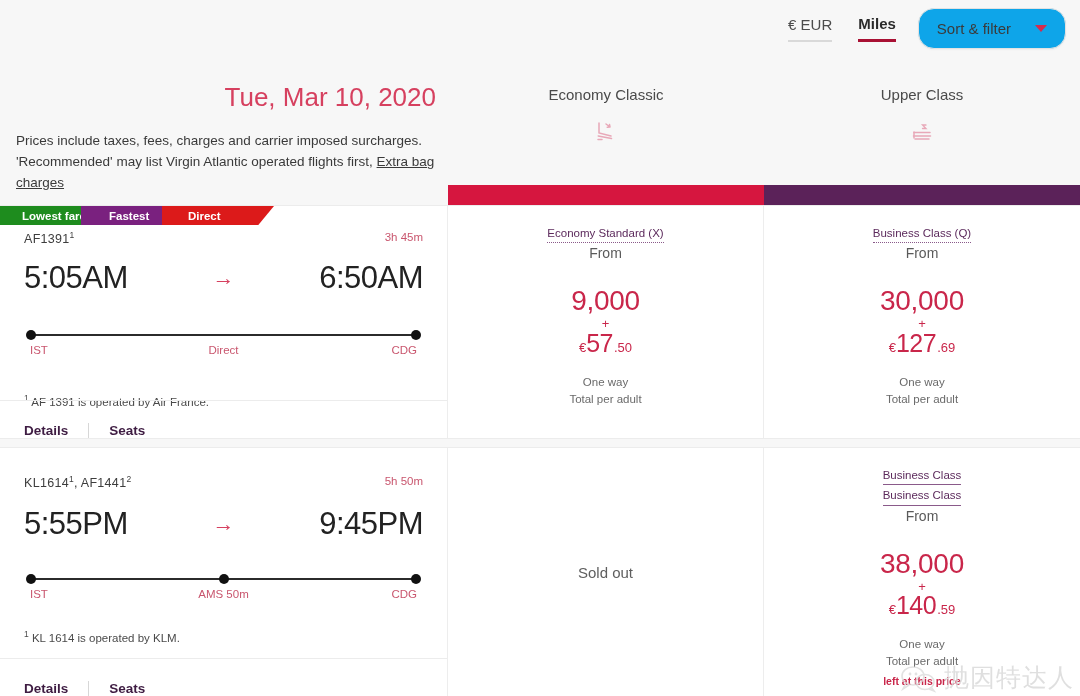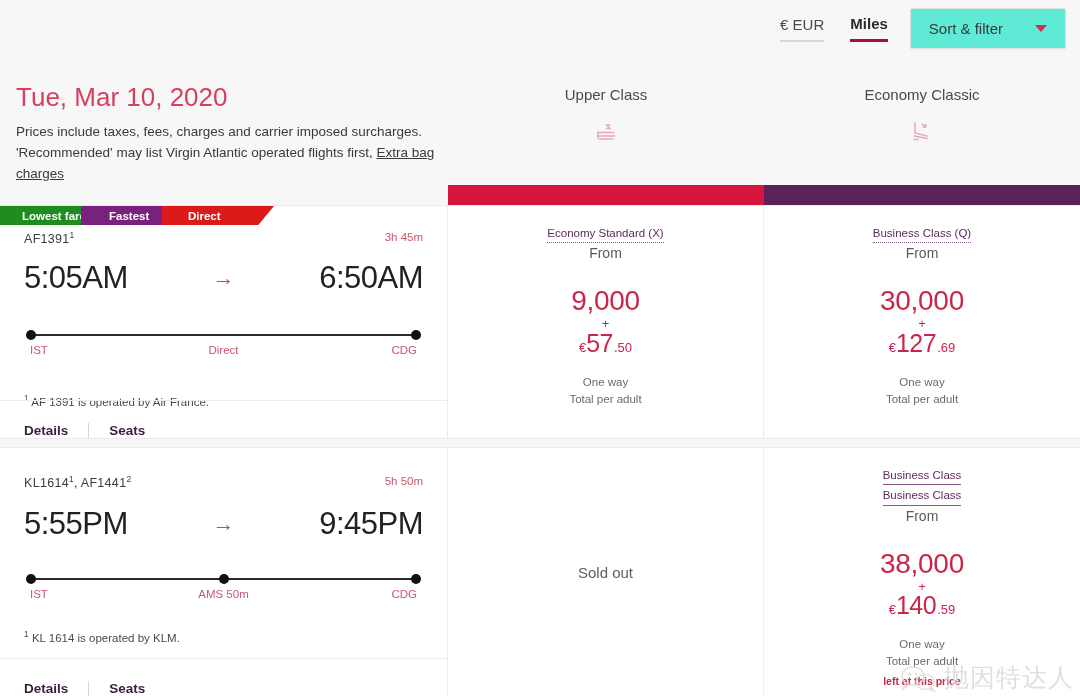--- a/index.html
+++ b/index.html
@@ -25,39 +25,39 @@
   }
   .cur-tabs { display: flex; align-items: flex-end; gap: 26px; }
   .cur-tab {
     font-size: 15px; color: #4b4b4b; padding-bottom: 7px;
     border-bottom: 2px solid #d9d9d9; cursor: pointer;
   }
   .cur-tab.active {
     color: #2b2b2b; font-weight: bold; border-bottom: 3px solid #a91134;
   }
   .sortfilter {
-    display: flex; align-items: center; gap: 32px;
-    background: #5eead4; border: 1px solid #e2e2e2; border-radius: 2px;
+    display: flex; align-items: center; gap: 24px;
+    background: #0ea5e9; border: 1px solid #e2e2e2; border-radius: 16px;
     padding: 11px 18px; font-size: 15px; color: #3b3b3b; cursor: pointer;
     box-shadow: 0 1px 2px rgba(0,0,0,.04);
   }
   .chev { width: 0; height: 0; border-left: 6px solid transparent;
           border-right: 6px solid transparent; border-top: 7px solid #d62b4e; }
 
   
   .colhead-row { position: absolute; left: 448px; top: 80px; width: 632px; height: 105px; display: flex; }
   .colhead { width: 316px; text-align: center; padding-top: 6px; }
   .colhead-label { font-size: 15px; color: #4a4a4a; }
   .colhead-icon { margin-top: 16px; display: flex; justify-content: center; }
 
   
   .notes {
     position: absolute; left: 16px; top: 82px; width: 420px;
   }
-  .date-line { font-size: 26px; color: #d6405f; font-weight: 300; margin-bottom: 9px; }
+  .date-line { font-size: 26px; color: #d6405f; font-weight: 300; margin-bottom: 18px; text-align: right; }
   .note-text { font-size: 13.5px; line-height: 1.55; color: #3a3a3a; }
   .note-link { color: #3a3a3a; text-decoration: underline; cursor: pointer; }
 
   
   .classbars { position: absolute; left: 448px; top: 185px; width: 632px; height: 20px; display: flex; }
   .classbar { width: 316px; height: 20px; }
 
   
   .rows { position: absolute; left: 0; top: 205px; width: 1080px; }
   .row { display: flex; background: #fff; border-top: 1px solid #ececec; border-bottom: 1px solid #ececec; }
@@ -149,42 +149,42 @@
   <div class="notes">
     <div class="date-line">Tue, Mar 10, 2020</div>
     <div class="note-text">
       <span>Prices include taxes, fees, charges and carrier imposed surcharges. 'Recommended' may list Virgin Atlantic operated flights first,</span>
       <span class="note-link">Extra bag charges</span>
     </div>
   </div>
 
   <div class="colhead-row">
     <div class="colhead">
+      <div class="colhead-label">Economy Classic</div>
+      <div class="colhead-icon">
+        <svg width="26" height="26" viewBox="0 0 26 26">
+          <g fill="none" stroke="#e8a8b8" stroke-width="1.5" stroke-linecap="round">
+            <path d="M6 4 L6 14 L18 17"></path>
+            <path d="M5.2 17 L18.5 19.5"></path>
+            <path d="M5 20.5 L9 20.5"></path>
+            <path d="M13 5 L17 8 M17 8 L16.5 5.5 M17 8 L14.2 8.2"></path>
+          </g>
+        </svg>
+      </div>
+    </div>
+    <div class="colhead">
       <div class="colhead-label">Upper Class</div>
       <div class="colhead-icon">
         <svg width="26" height="26" viewBox="0 0 26 26">
           <g fill="none" stroke="#e8a8b8" stroke-width="1.5" stroke-linecap="round">
             <path d="M5 13 L5 19"></path>
             <path d="M5 13.5 L21 13.5"></path>
             <path d="M4.5 17 L21.5 17"></path>
             <path d="M6 20 L20 20"></path>
             <path d="M13.5 9.5 L17 9.5 L13.5 6 L17 6" stroke-width="1.3"></path>
-          </g>
-        </svg>
-      </div>
-    </div>
-    <div class="colhead">
-      <div class="colhead-label">Economy Classic</div>
-      <div class="colhead-icon">
-        <svg width="26" height="26" viewBox="0 0 26 26">
-          <g fill="none" stroke="#e8a8b8" stroke-width="1.5" stroke-linecap="round">
-            <path d="M6 4 L6 14 L18 17"></path>
-            <path d="M5.2 17 L18.5 19.5"></path>
-            <path d="M5 20.5 L9 20.5"></path>
-            <path d="M13 5 L17 8 M17 8 L16.5 5.5 M17 8 L14.2 8.2"></path>
           </g>
         </svg>
       </div>
     </div>
   </div>
 
   <div class="classbars">
     <div class="classbar" style="background:#d6163f"></div>
     <div class="classbar" style="background:#5b2259"></div>
   </div>

